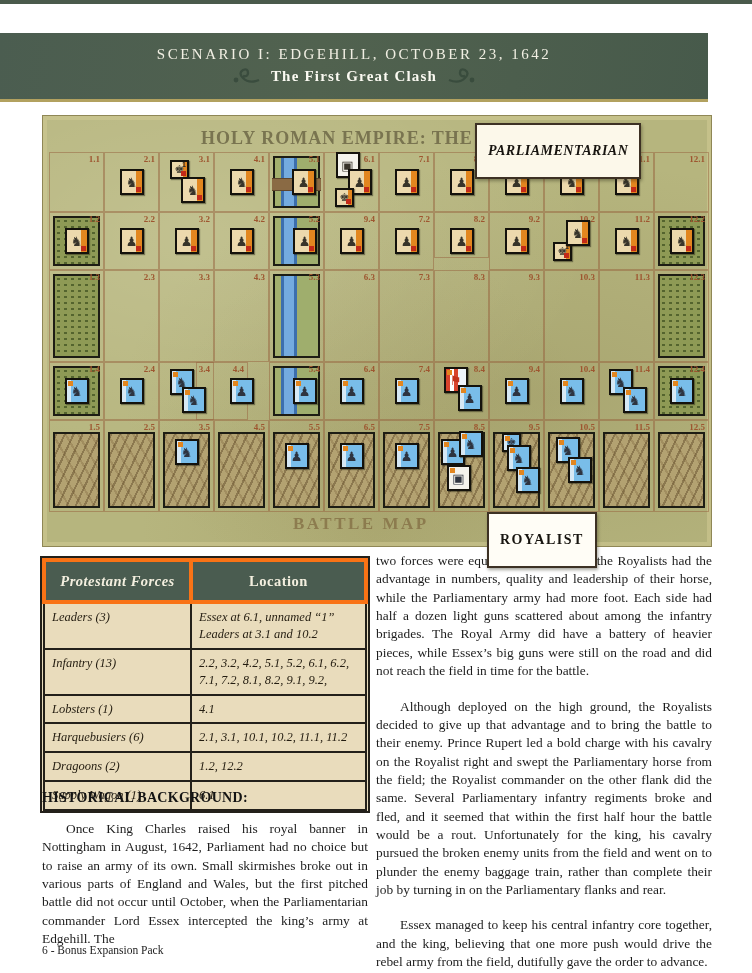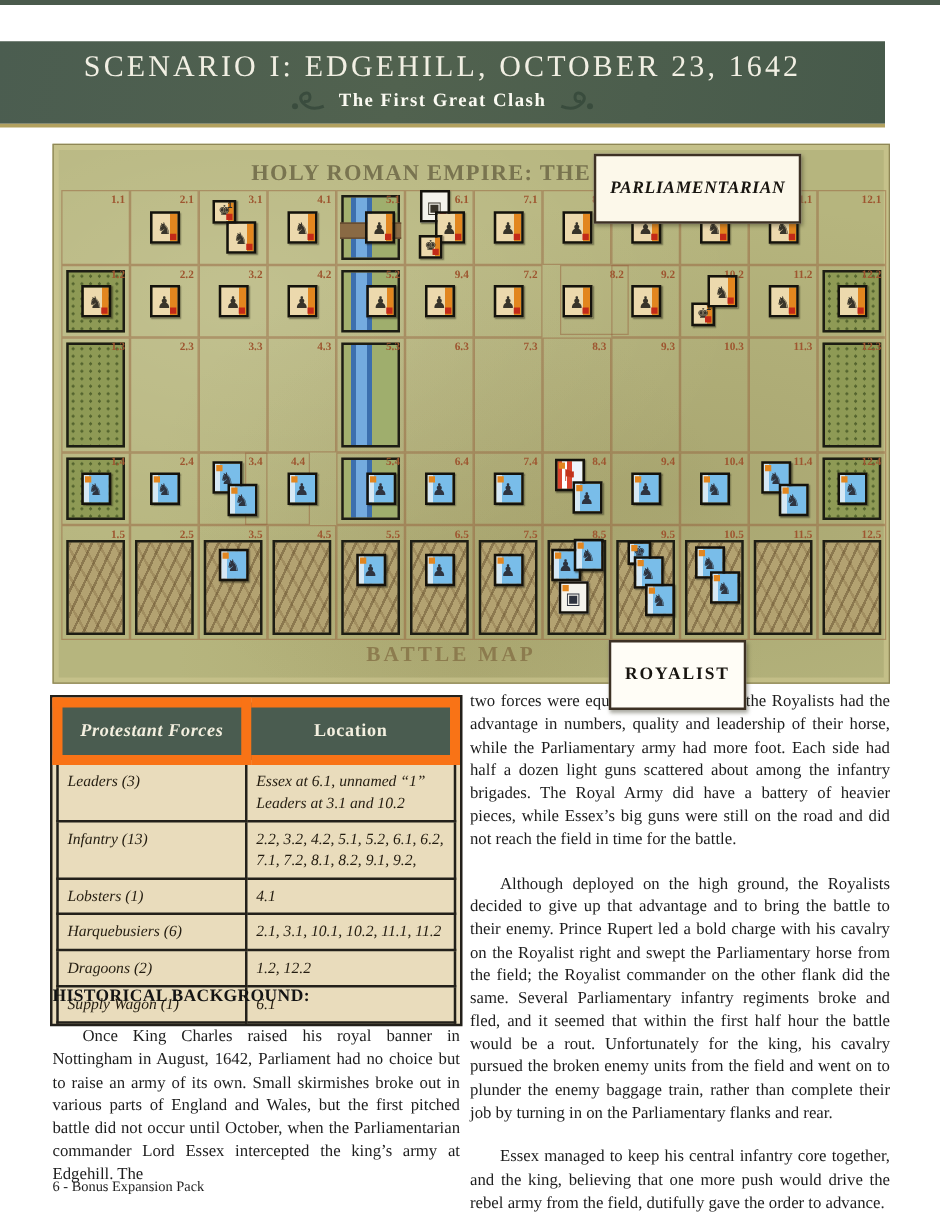--- a/index.html
+++ b/index.html
@@ -5,21 +5,21 @@
   html,body{margin:0;padding:0;background:#ffffff;}
   .page{position:relative;width:752px;height:973px;background:#ffffff;overflow:hidden;
         font-family:"Liberation Serif",serif;}
 
   
   .top-strip{position:absolute;left:0;top:0;width:752px;height:4px;background:#4a5a4c;}
   .banner{position:absolute;left:0;top:33px;width:708px;height:66px;
           background:linear-gradient(100deg,#4b5d50 0%,#51624f 45%,#475a4b 100%);
           border-bottom:3px solid #b2a15f;
           display:flex;flex-direction:column;align-items:center;justify-content:center;}
-  .banner-title{color:#f1efe3;font-size:24px;letter-spacing:2.5px;line-height:1.15;}
+  .banner-title{color:#f1efe3;font-size:15px;letter-spacing:2.5px;line-height:1.15;}
   .banner-sub{display:flex;align-items:center;gap:10px;margin-top:3px;}
   .banner-subtitle{color:#fbfaf2;font-size:15px;font-weight:bold;letter-spacing:1.2px;}
   .flourish{opacity:.8;}
 
   
   .map{position:absolute;left:42px;top:115px;width:668px;height:430px;
        background-color:#b6b57e;
        background-image:radial-gradient(ellipse at 22% 28%,rgba(255,255,235,.16),transparent 55%),
                         radial-gradient(ellipse at 75% 65%,rgba(110,100,55,.18),transparent 60%),
                         radial-gradient(ellipse at 50% 95%,rgba(150,140,85,.25),transparent 50%);
@@ -64,21 +64,21 @@
   .counter.leader{width:19px;height:19px;}
   .counter.leader .glyph{font-size:11px;}
   .counter.supply-wagon{background:#f4f3ec;}
   .counter.standard{background:linear-gradient(90deg,#d8432c 0 4px,#ffffff 4px 8px,#d8432c 8px 12px,#eef4fa 12px 100%);}
   .counter.standard .glyph{color:#c2331c;}
 
   
   .forces{position:absolute;left:42px;top:558px;width:326px;border-collapse:collapse;
           background:#e9dcbc;box-shadow:0 0 0 2px #23201a;}
   .forces th{background:#4a5c50;color:#f3efdf;font-weight:bold;height:36px;
-             border:8px solid #f97316;font-size:14.5px;letter-spacing:.5px;}
+             border:4px solid #f97316;font-size:14.5px;letter-spacing:.5px;}
   .forces th:first-child{font-style:italic;width:141px;}
   .forces td{border:2px solid #23201a;font-style:italic;font-size:12.5px;color:#231c10;
              padding:5px 7px;vertical-align:top;line-height:1.35;}
   .forces tr{height:27px;}
 
   
   .col-left{position:absolute;left:42px;top:790px;width:326px;}
   .col-right{position:absolute;left:376px;top:552px;width:336px;}
   .h-heading{font-weight:bold;font-size:14px;letter-spacing:.3px;color:#141414;margin:0 0 14px 0;}
   .para{font-size:13.4px;line-height:1.37;color:#1d1d1d;text-align:justify;margin:0 0 17px 0;}
@@ -166,21 +166,21 @@
         <div class="cell" style="left: 220px; top: 60px; width: 55px; height: 58px;">
           <div class="tile river"></div>
           <span class="cell-label">5.2</span>
         </div>
         <div class="cell" style="left: 275px; top: 60px; width: 55px; height: 58px;">
           <span class="cell-label">9.4</span>
         </div>
         <div class="cell" style="left: 330px; top: 60px; width: 55px; height: 58px;">
           <span class="cell-label">7.2</span>
         </div>
-        <div class="cell" style="left: 385px; top: 60px; width: 55px; height: 56px; margin-left: 14px;">
+        <div class="cell" style="left: 385px; top: 60px; width: 55px; height: 46px;">
           <span class="cell-label">8.2</span>
         </div>
         <div class="cell" style="left: 440px; top: 60px; width: 55px; height: 58px;">
           <span class="cell-label">9.2</span>
         </div>
         <div class="cell" style="left: 495px; top: 60px; width: 55px; height: 58px;">
           <span class="cell-label">10.2</span>
         </div>
         <div class="cell" style="left: 550px; top: 60px; width: 55px; height: 58px;">
           <span class="cell-label">11.2</span>

